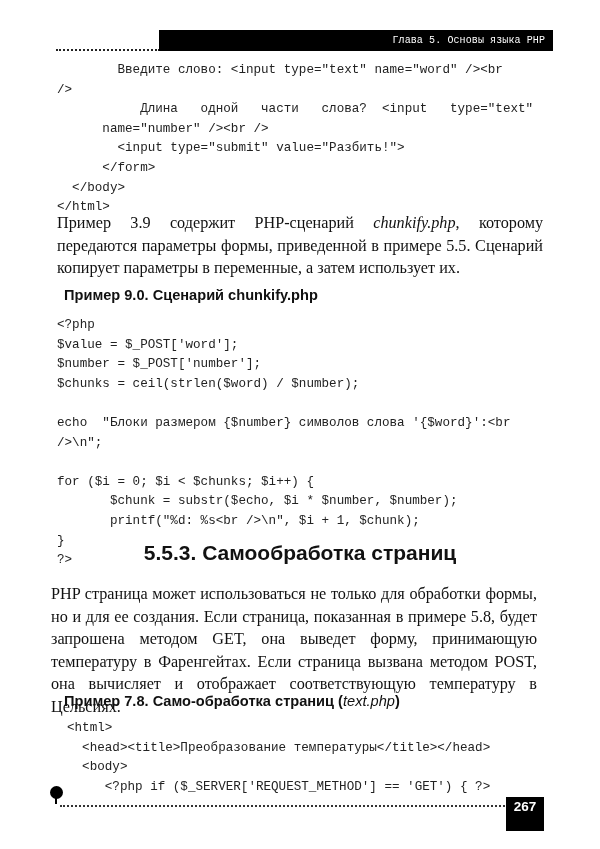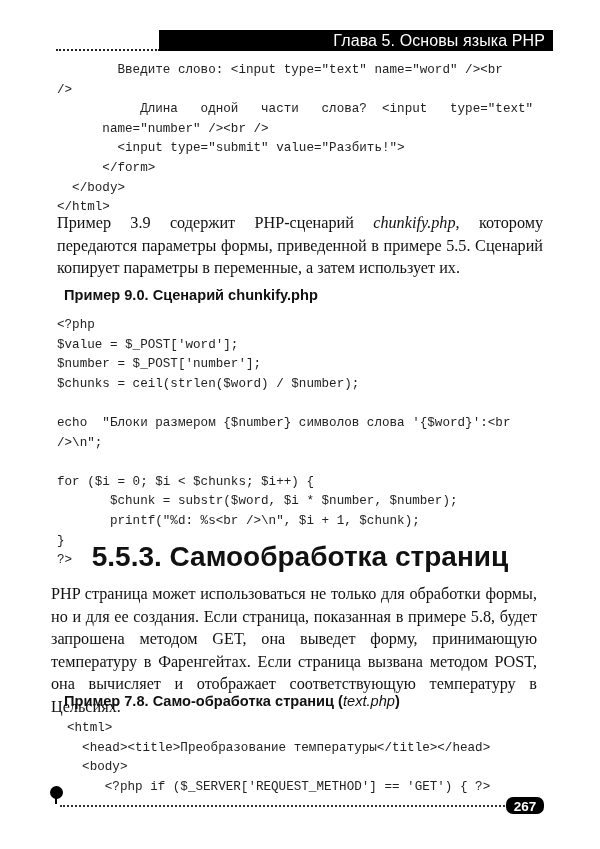--- a/index.html
+++ b/index.html
@@ -1,30 +1,30 @@
 <!DOCTYPE html>
 <html><head>
   <meta charset="utf-8">
   <style>
     html, body { margin: 0; padding: 0; background: #ffffff; }
     body { width: 600px; height: 849px; position: relative; overflow: hidden; color: #111; }
     .abs { position: absolute; }
     .hdr-dots { left: 56px; top: 49px; width: 104px; height: 0; border-top: 2px dotted #222; }
     .hdr-band { left: 159px; top: 30px; width: 394px; height: 21px; background: #000; color: #fff;
-      font-family: Liberation Sans, sans-serif; font-size: 16px; line-height: 21px; text-align: right;
+      font-family: Liberation Mono, monospace; font-size: 10px; line-height: 21px; text-align: right;
       padding-right: 8px; box-sizing: border-box; letter-spacing: 0.1px; }
     .code { font-family: "Liberation Mono", monospace; font-size: 12.6px; line-height: 19.6px; white-space: pre; color: #222; margin: 0; }
     .para { font-family: "Liberation Serif", serif; font-size: 16.2px; line-height: 22.5px; color: #111; text-align: justify; }
     .para i { font-style: italic; margin-top: 8px; }
     .caption { font-family: "Liberation Sans", sans-serif; font-weight: bold; font-size: 14.6px; color: #111; }
-    .section { font-family: "Liberation Sans", sans-serif; font-weight: bold; font-size: 28px; color: #111; text-align: center; }
+    .section { font-family: "Liberation Sans", sans-serif; font-weight: bold; font-size: 21px; color: #111; text-align: center; }
     .foot-dots { left: 60px; top: 805px; width: 448px; height: 0; border-top: 2px dotted #333; }
     .bullet { left: 50px; top: 786px; width: 13px; height: 13px; border-radius: 50%; background: #000; }
     .bullet-tail { left: 55px; top: 797px; width: 2px; height: 7px; background: #000; }
-    .page-badge { left: 506px; top: 797px; width: 38px; height: 17px; border-radius: 7px; background: #000; color: #fff;
+    .page-badge { left: 506px; top: 797px; width: 38px; height: 34px; border-radius: 0; background: #000; color: #fff;
       font-family: "Liberation Sans", sans-serif; font-weight: bold; font-size: 13.5px; line-height: 19px; text-align: center; }
   </style>
 </head>
 <body>
 
 <div class="abs hdr-dots"></div>
 <div class="abs hdr-band">
   <span>Глава 5. Основы языка PHP</span>
 </div>
 
@@ -46,21 +46,21 @@
 <div class="abs" style="left:57px; top:316px; width:490px;">
   <pre class="code"><span>&lt;?php</span>
 <span>$value = $_POST['word'];</span>
 <span>$number = $_POST['number'];</span>
 <span>$chunks = ceil(strlen($word) / $number);</span>
 <span></span>
 <span>echo  "Блоки размером {$number} символов слова '{$word}':&lt;br</span>
 <span>/&gt;\n";</span>
 <span></span>
 <span>for ($i = 0; $i &lt; $chunks; $i++) {</span>
-<span>       $chunk = substr($word, $i * $number, $number);</span>
+<span>       $chunk = substr($echo, $i * $number, $number);</span>
 <span>       printf("%d: %s&lt;br /&gt;\n", $i + 1, $chunk);</span>
 <span>}</span>
 <span>?&gt;</span></pre>
 </div>
 
 <div class="abs section" style="left:57px; top:541px; width:486px;">5.5.3. Самообработка страниц</div>
 
 <div class="abs para" style="left:51px; top:583px; width:486px;">PHP страница может использоваться не только для обработки формы, но и для ее создания. Если страница, показанная в примере 5.8, будет запрошена методом GET, она выведет форму, принимающую температуру в Фаренгейтах. Если страница вызвана методом POST, она вычисляет и отображает соответствующую температуру в Цельсиях.</div>
 
 <div class="abs caption" style="left:64px; top:693px;"><span>Пример 7.8. Само-обработка страниц (</span><i style="font-weight:normal;">text.php</i><span>)</span></div>

